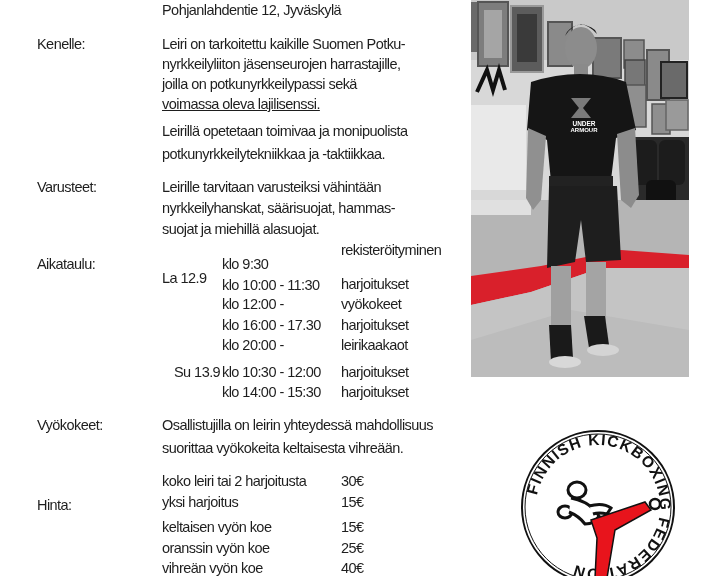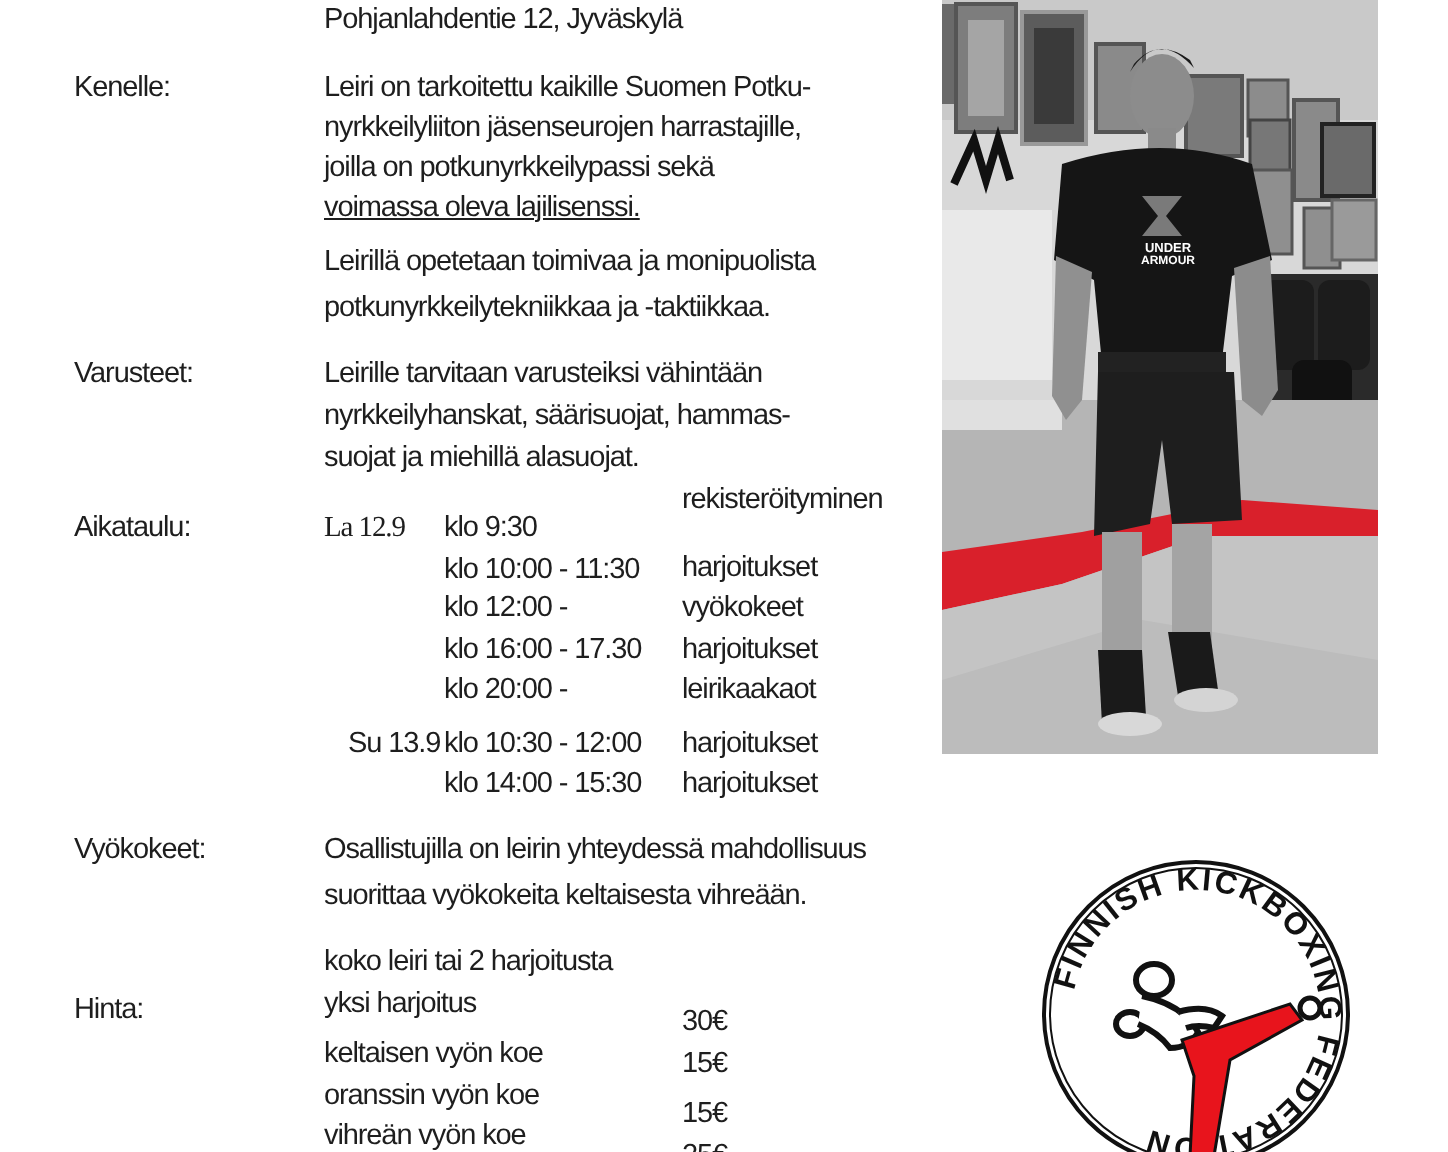--- a/index.html
+++ b/index.html
@@ -4,21 +4,21 @@
 <style>
   html, body { margin: 0; padding: 0; background: #ffffff; }
   body { width: 724px; height: 576px; position: relative; overflow: hidden;
          font-family: "Liberation Sans Narrow", "Liberation Sans", sans-serif; color: #1e1e1e; }
   .txt { position: absolute; font-size: 14.5px; line-height: 20px; white-space: nowrap;
          letter-spacing: -0.55px; transform-origin: left top; }
   .label { left: 37px; }
   .col1 { left: 162px; }
   .col-time { left: 222px; }
   .col-act { left: 341px; }
-  .col-price { left: 341px; margin-top: 30px; }
+  .col-price { left: 341px; }
 
   
   .photo { position: absolute; left: 471px; top: 0; width: 218px; height: 377px; overflow: hidden;
            background: #bdbdbd; }
   .photo svg { display: block; }
 
   
   .logo { position: absolute; left: 519px; top: 428px; width: 158px; height: 158px; }
 </style>
 </head>
@@ -34,21 +34,21 @@
 <div class="txt col1" style="top:121px;">Leirillä opetetaan toimivaa ja monipuolista</div>
 <div class="txt col1" style="top:144px;">potkunyrkkeilytekniikkaa ja -taktiikkaa.</div>
 
 <div class="txt label" style="top:177px;">Varusteet:</div>
 <div class="txt col1" style="top:177px;">Leirille tarvitaan varusteiksi vähintään</div>
 <div class="txt col1" style="top:198px;">nyrkkeilyhanskat, säärisuojat, hammas-</div>
 <div class="txt col1" style="top:219px;">suojat ja miehillä alasuojat.</div>
 
 <div class="txt label" style="top:254px;">Aikataulu:</div>
 <div>
-  <div class="txt col1" style="top:254px;font-family:Liberation Serif, serif;">La 12.9</div>
+  <div class="txt col1" style="top:268px;">La 12.9</div>
   <div class="txt col-time" style="top:254px;">klo 9:30</div>
   <div class="txt col-act" style="top:240px;">rekisteröityminen</div>
   <div class="txt col-time" style="top:275px;">klo 10:00 - 11:30</div>
   <div class="txt col-act" style="top:274px;">harjoitukset</div>
   <div class="txt col-time" style="top:294px;">klo 12:00 -</div>
   <div class="txt col-act" style="top:294px;">vyökokeet</div>
   <div class="txt col-time" style="top:315px;">klo 16:00 - 17.30</div>
   <div class="txt col-act" style="top:315px;">harjoitukset</div>
   <div class="txt col-time" style="top:335px;text-align:right;">klo 20:00 -</div>
   <div class="txt col-act" style="top:335px;">leirikaakaot</div>

